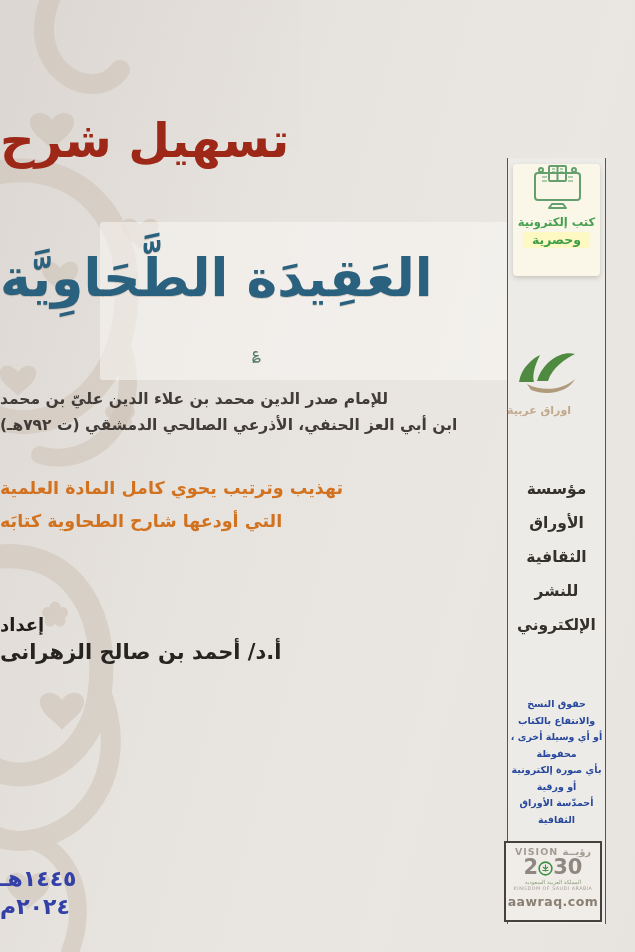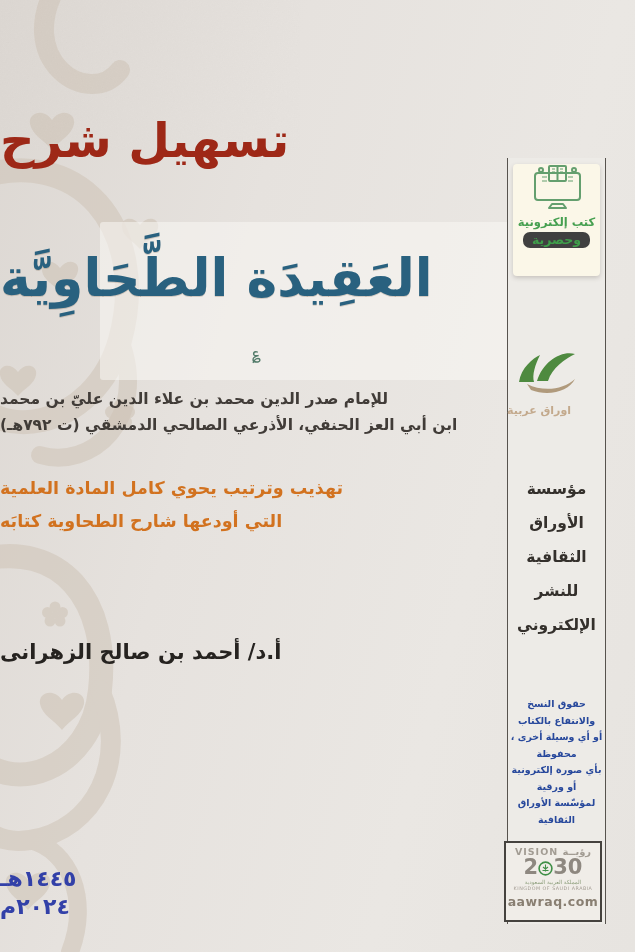--- a/index.html
+++ b/index.html
@@ -49,21 +49,21 @@
     background:#edebe7;
     border-left:1.5px solid #57534e; border-right:1.5px solid #57534e;
   }
   .badge {
     position:absolute; left:513px; top:164px; width:87px; height:112px;
     background:#fbf7e8; border-radius:4px; box-shadow:0 2px 4px rgba(90,80,70,.25);
     text-align:center; 
   }
   .badge-line1 { font-size:11.5px; font-weight:700; color:#46a050; margin-top:1px; }
   .badge-chip  { display:inline-block; margin-top:2px; padding:0 9px 1px;
-                 background:#404040; border-radius:7px;
+                 background:#fef9c3; border-radius:0;
                  font-size:12.5px; font-weight:700; color:#3f9e4a; }
   .logo-block { position:absolute; left:507px; top:346px; width:99px; text-align:left; }
   .logo-text  { font-size:11px; font-weight:700; color:#c3a98c; margin-top:2px; letter-spacing:1px; }
   .publisher {
     position:absolute; left:507px; top:460px; width:99px;
     font-size:15.5px; font-weight:700; color:#34302c;
     line-height:34px; text-align:center; direction:rtl;margin-top:12px;
   }
   .copyright {
     position:absolute; left:510px; top:696px; width:93px;
@@ -131,20 +131,21 @@
   <div class="author">
     <div>للإمام صدر الدين محمد بن علاء الدين عليّ بن محمد</div>
     <div>ابن أبي العز الحنفي، الأذرعي الصالحي الدمشقي (ت ٧٩٢هـ)</div>
   </div>
 
   <div class="subtitle">
     <div>تهذيب وترتيب يحوي كامل المادة العلمية</div>
     <div>التي أودعها شارح الطحاوية كتابَه</div>
   </div>
 
+  <div class="prep-label">إعداد</div>
   <div class="prep-name">أ.د/ أحمد بن صالح الزهرانى</div>
 
   <div class="year-h">١٤٤٥هـ</div>
   <div class="year-g">٢٠٢٤م</div>
 </div>
 
 <div class="strip"></div>
 
 <div class="badge">
   <svg width="58" height="46" viewBox="0 0 58 46" fill="none" stroke="#649f6e" stroke-width="2" stroke-linejoin="round">
@@ -175,21 +176,21 @@
   <div>الأوراق</div>
   <div>الثقافية</div>
   <div>للنشر</div>
   <div>الإلكتروني</div>
 </div>
 
 <div class="copyright">
   <div>حقوق النسخ والانتفاع بالكتاب</div>
   <div>أو أي وسيلة أخرى ، محفوظة</div>
   <div>بأي صورة إلكترونية أو ورقية</div>
-  <div>لمؤسّسة الأوراق الثقافية</div>
+  <div>أحمدّسة الأوراق الثقافية</div>
 </div>
 
 <div class="vision-box">
   <div class="vision-row">
     <span>VISION</span>
     <span class="v-ar">رؤيــة</span>
   </div>
   <div class="vision-year">
     <span>2</span><span class="v-emblem"><svg width="15" height="15" viewBox="0 0 15 15">
           <circle cx="7.5" cy="7.5" r="6.4" fill="none" stroke="#3f8f47" stroke-width="1.6"></circle>

